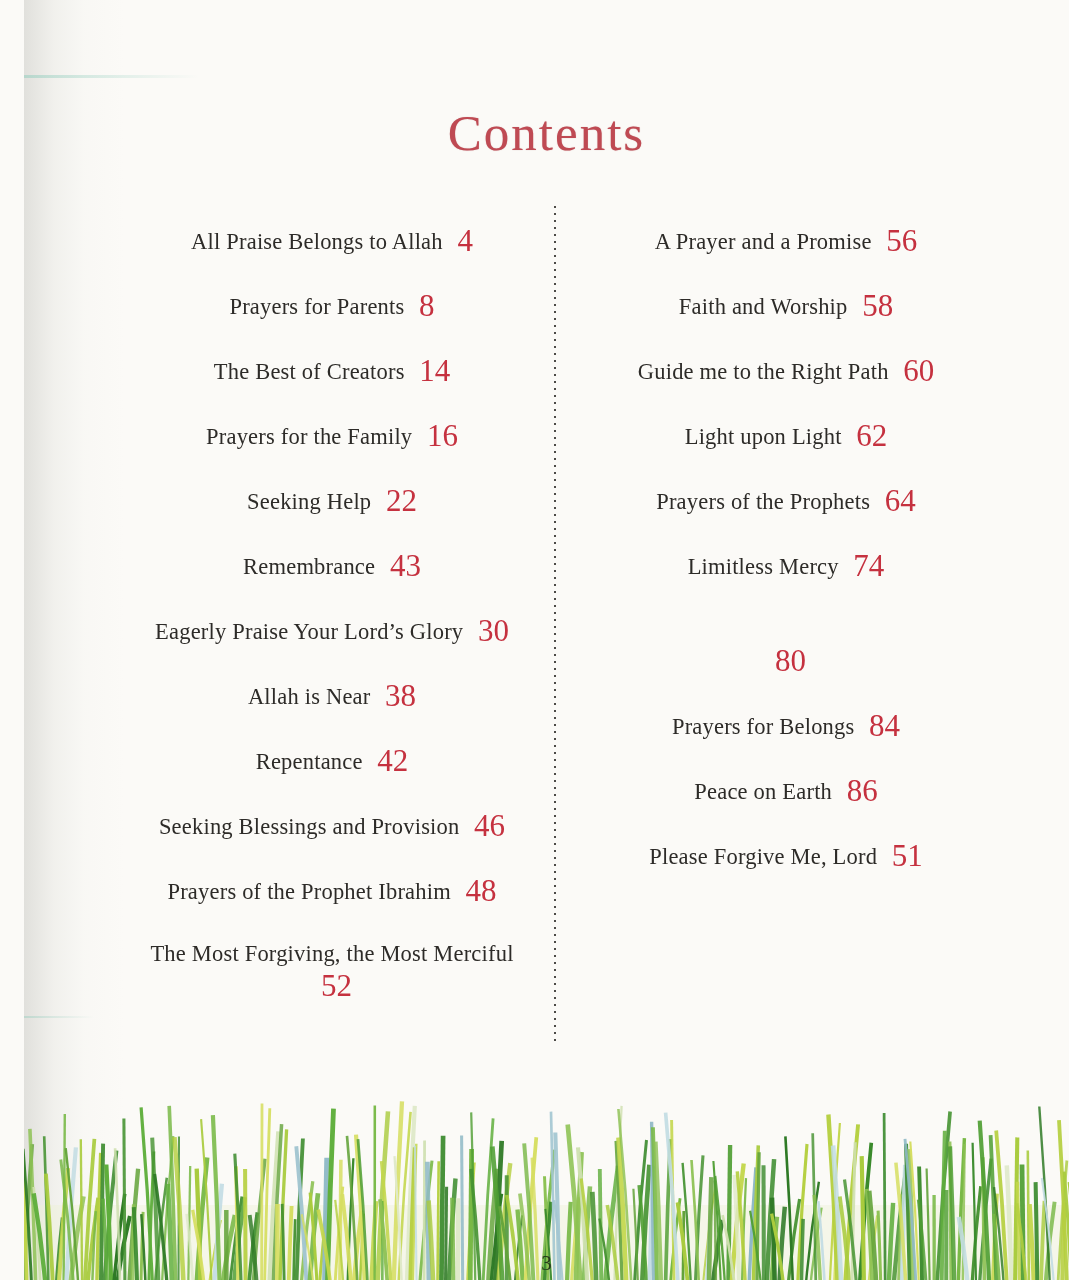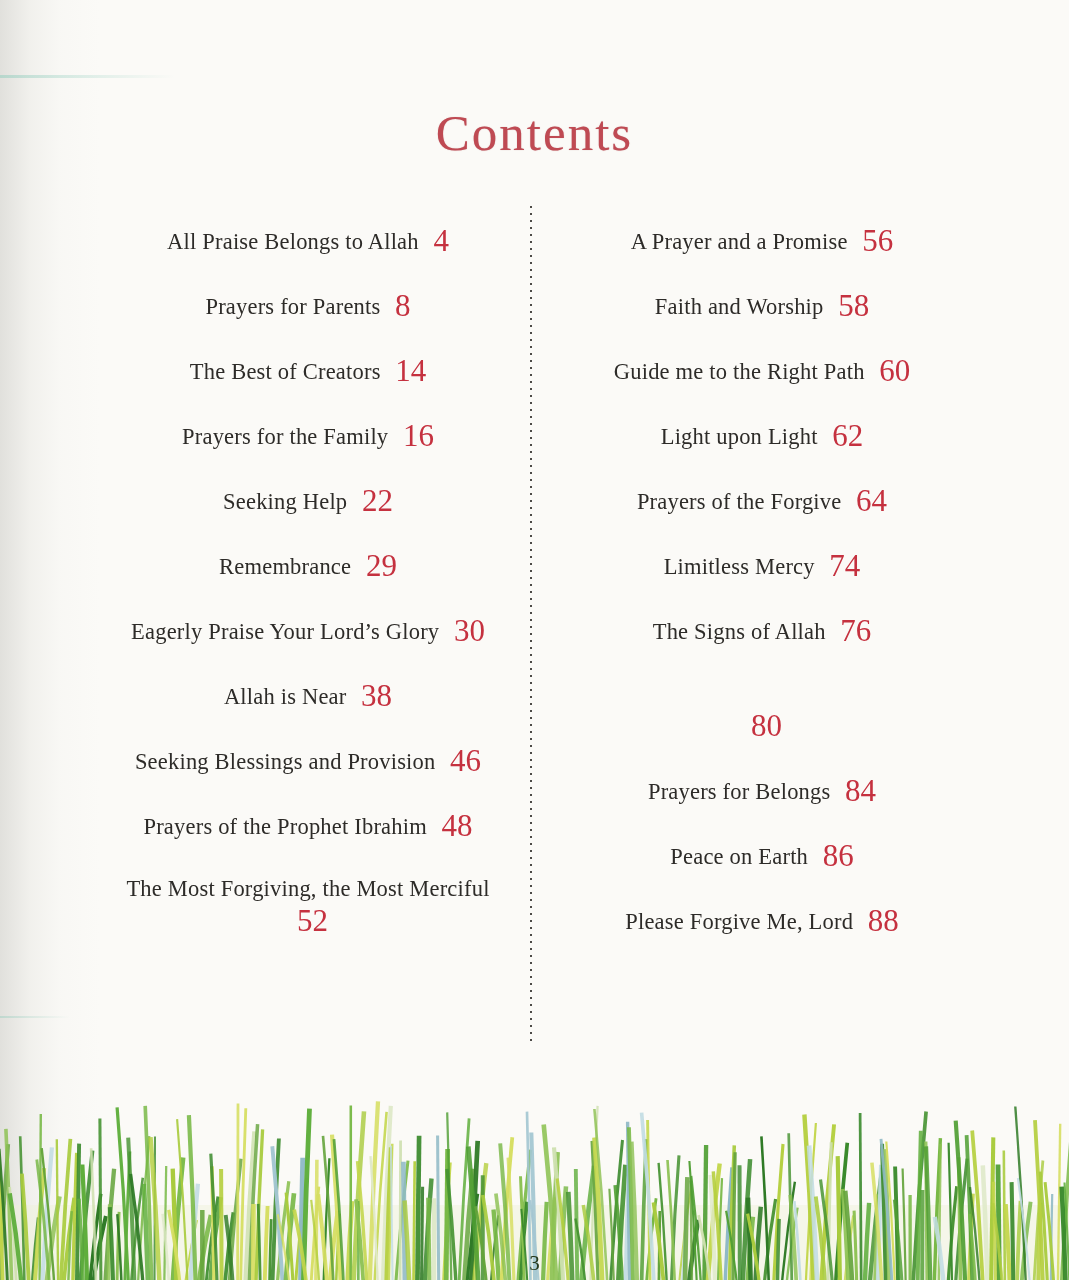--- a/index.html
+++ b/index.html
@@ -2,21 +2,21 @@
 <html><head>
 <meta charset="utf-8">
 <style>
   html,body{margin:0;padding:0;}
   body{
     width:1069px;height:1280px;
     background:#fbfaf7;
     font-family:"Liberation Serif","DejaVu Serif",serif;
     position:relative;overflow:hidden;
   }
-  .page{position:absolute;inset:0;}
+  .page{position:absolute;inset:0;margin-left:24px;}
   
   .edge-shade{
     position:absolute;left:0;top:0;bottom:0;width:100px;
     background:linear-gradient(to right,
       rgba(203,203,198,0.55) 0px,
       rgba(226,226,221,0.40) 30%,
       rgba(240,240,236,0.22) 60%,
       rgba(251,250,247,0) 100%);
     pointer-events:none;
   }
@@ -70,40 +70,40 @@
 
   <h1 class="title">Contents</h1>
 
   <div class="columns">
     <div class="col col-left" id="col-left">
         <div class="entry"><span class="entry-label">All Praise Belongs to Allah</span> <span class="entry-page">4</span></div>
         <div class="entry"><span class="entry-label">Prayers for Parents</span> <span class="entry-page">8</span></div>
         <div class="entry"><span class="entry-label">The Best of Creators</span> <span class="entry-page">14</span></div>
         <div class="entry"><span class="entry-label">Prayers for the Family</span> <span class="entry-page">16</span></div>
         <div class="entry"><span class="entry-label">Seeking Help</span> <span class="entry-page">22</span></div>
-        <div class="entry"><span class="entry-label">Remembrance</span> <span class="entry-page">29</span></div>
+        <div class="entry"><span class="entry-label">Remembrance</span> <span class="entry-page">43</span></div>
         <div class="entry"><span class="entry-label">Eagerly Praise Your Lord’s Glory</span> <span class="entry-page">30</span></div>
         <div class="entry"><span class="entry-label">Allah is Near</span> <span class="entry-page">38</span></div>
+        <div class="entry"><span class="entry-label">Repentance</span> <span class="entry-page">42</span></div>
         <div class="entry"><span class="entry-label">Seeking Blessings and Provision</span> <span class="entry-page">46</span></div>
         <div class="entry"><span class="entry-label">Prayers of the Prophet Ibrahim</span> <span class="entry-page">48</span></div>
         <div class="entry"><span class="entry-label">The Most Forgiving, the Most Merciful</span><br><span class="entry-page">52</span></div>
       </div>
     <div class="divider"></div>
     <div class="col col-right" id="col-right">
         <div class="entry"><span class="entry-label">A Prayer and a Promise</span> <span class="entry-page">56</span></div>
         <div class="entry"><span class="entry-label">Faith and Worship</span> <span class="entry-page">58</span></div>
         <div class="entry"><span class="entry-label">Guide me to the Right Path</span> <span class="entry-page">60</span></div>
         <div class="entry"><span class="entry-label">Light upon Light</span> <span class="entry-page">62</span></div>
-        <div class="entry"><span class="entry-label">Prayers of the Forgive</span> <span class="entry-page">64</span></div>
+        <div class="entry"><span class="entry-label">Prayers of the Prophets</span> <span class="entry-page">64</span></div>
         <div class="entry"><span class="entry-label">Limitless Mercy</span> <span class="entry-page">74</span></div>
-        <div class="entry"><span class="entry-label">The Signs of Allah</span> <span class="entry-page">76</span></div>
         <div class="entry"><br><span class="entry-page">80</span></div>
         <div class="entry"><span class="entry-label">Prayers for Belongs</span> <span class="entry-page">84</span></div>
         <div class="entry"><span class="entry-label">Peace on Earth</span> <span class="entry-page">86</span></div>
-        <div class="entry"><span class="entry-label">Please Forgive Me, Lord</span> <span class="entry-page">88</span></div>
+        <div class="entry"><span class="entry-label">Please Forgive Me, Lord</span> <span class="entry-page">51</span></div>
       </div>
   </div>
 
   <div class="grass">
     <svg id="grass-svg" width="1069" height="190" viewBox="0 0 1069 190" preserveAspectRatio="none">
         <rect x="0" y="115" width="1069" height="75" fill="#eef2d8" opacity="0.45"></rect>
         <path d="M-8.0 194 Q -7.5 123.6 -6.5 53.2" stroke="#2f7a26" stroke-width="3.21" fill="none" opacity="0.96"></path>
         <path d="M-4.8 194 Q -6.1 132.5 -8.4 70.9" stroke="#77b845" stroke-width="4.65" fill="none" opacity="0.90"></path>
         <path d="M-0.3 194 Q 2.7 124.0 8.2 54.1" stroke="#63a33a" stroke-width="3.83" fill="none" opacity="0.81"></path>
         <path d="M2.7 194 Q 1.0 122.9 -2.1 51.8" stroke="#c3d64b" stroke-width="3.62" fill="none" opacity="0.95"></path>

